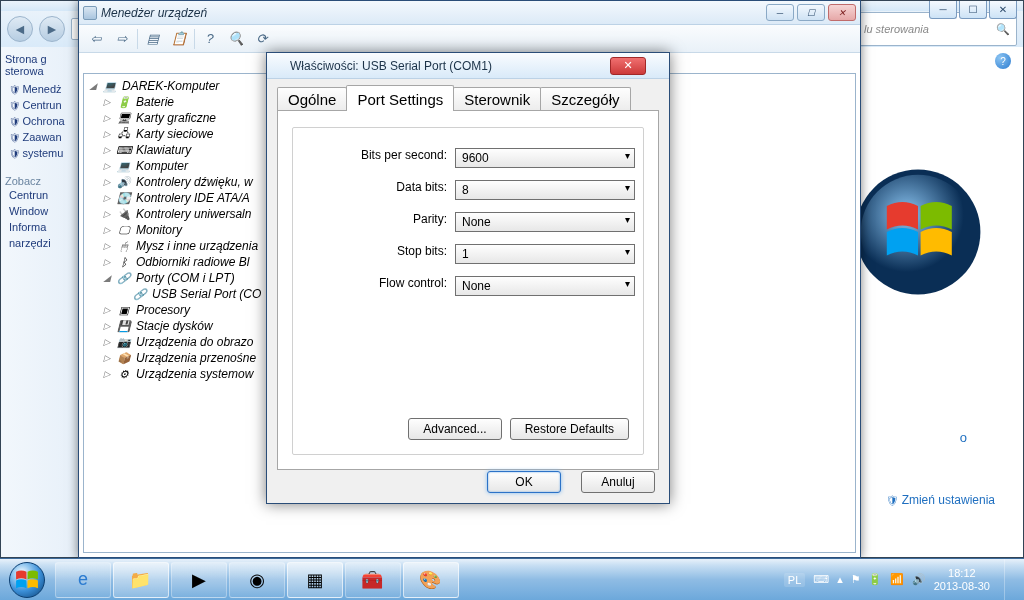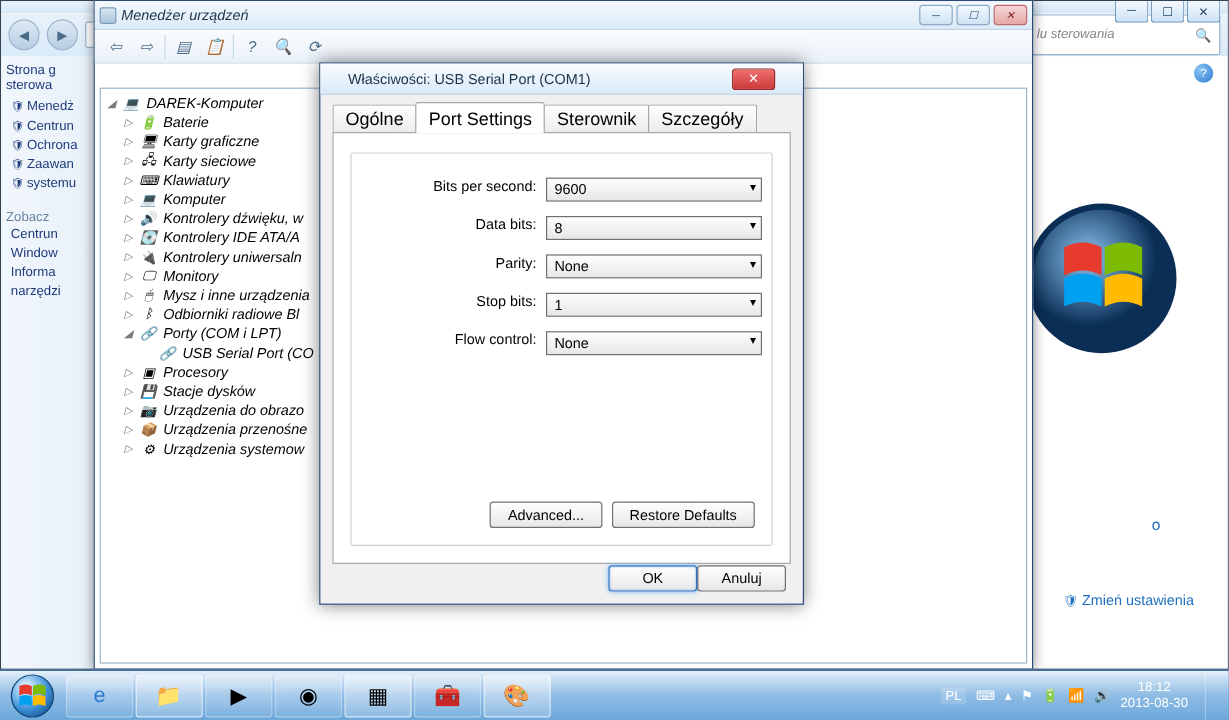--- a/index.html
+++ b/index.html
@@ -60,21 +60,21 @@
   .tab{padding:3px 10px;font-size:15px;border:1px solid #a6a6a6;border-bottom:none;background:linear-gradient(to bottom,#fefefe,#ececec);margin-right:-1px;border-radius:2px 2px 0 0;}
   .tab.active{background:#fff;padding-top:5px;position:relative;z-index:2;}
   .tabpanel{border:1px solid #a6a6a6;background:#fff;height:360px;margin-top:-1px;padding:16px 14px;position:relative;}
   .innergrp{border:1px solid #d0d0d0;border-radius:2px;padding:20px 14px 14px;height:328px;position:relative;}
   .row{display:flex;align-items:flex-start;margin-bottom:12px;}
   .row label{flex:0 0 140px;text-align:right;margin-right:8px;font-size:12px;}
   .select{flex:0 0 180px;height:20px;border:1px solid #707070;background:linear-gradient(to bottom,#fefefe,#e7e7e7);display:flex;align-items:center;padding:0 6px;font-size:12px;position:relative;}
   .select::after{content:"▾";position:absolute;right:4px;top:1px;color:#000;font-size:10px;}
   .btnrow{position:absolute;bottom:14px;right:14px;display:flex;gap:8px;}
   .btn{height:22px;padding:0 14px;border:1px solid #707070;background:linear-gradient(to bottom,#fefefe,#e7e7e7);border-radius:3px;display:flex;align-items:center;font-size:12px;}
-  .dlgbtns{position:absolute;bottom:10px;right:14px;display:flex;gap:0;}
+  .dlgbtns{position:absolute;bottom:10px;right:14px;display:flex;gap:20px;}
   .btn.primary{border:1px solid #2c72c7;box-shadow:0 0 2px #6aa6e6 inset,0 0 4px #86bdf0;}
 
   
   .taskbar{position:absolute;left:0;right:0;bottom:0;height:42px;background:linear-gradient(to bottom,#e8f1fa 0%,#c8dff3 15%,#8fbce4 50%,#6ca8db 100%);border-top:1px solid #3c6a9a;display:flex;align-items:center;padding-right:8px;}
   .start{width:54px;height:42px;display:flex;align-items:center;justify-content:center;}
   .orb{width:36px;height:36px;border-radius:50%;background:radial-gradient(circle at 35% 30%,#fff 0%,#9ccdf2 25%,#3b8fd8 55%,#0a3e72 100%);border:1px solid #0a3e72;display:flex;align-items:center;justify-content:center;}
   .tb-item{width:56px;height:36px;margin:0 1px;border:1px solid rgba(255,255,255,.3);border-radius:3px;background:linear-gradient(to bottom,rgba(255,255,255,.35),rgba(255,255,255,0.08));display:flex;align-items:center;justify-content:center;font-size:18px;}
   .tb-item.active{background:linear-gradient(to bottom,rgba(255,255,255,.55),rgba(255,255,255,.2));border-color:rgba(255,255,255,.6);}
   .tray{margin-left:auto;display:flex;align-items:center;gap:8px;color:#fff;font-size:11px;}
   .tray .lang{background:rgba(255,255,255,.15);padding:1px 4px;border-radius:2px;}

